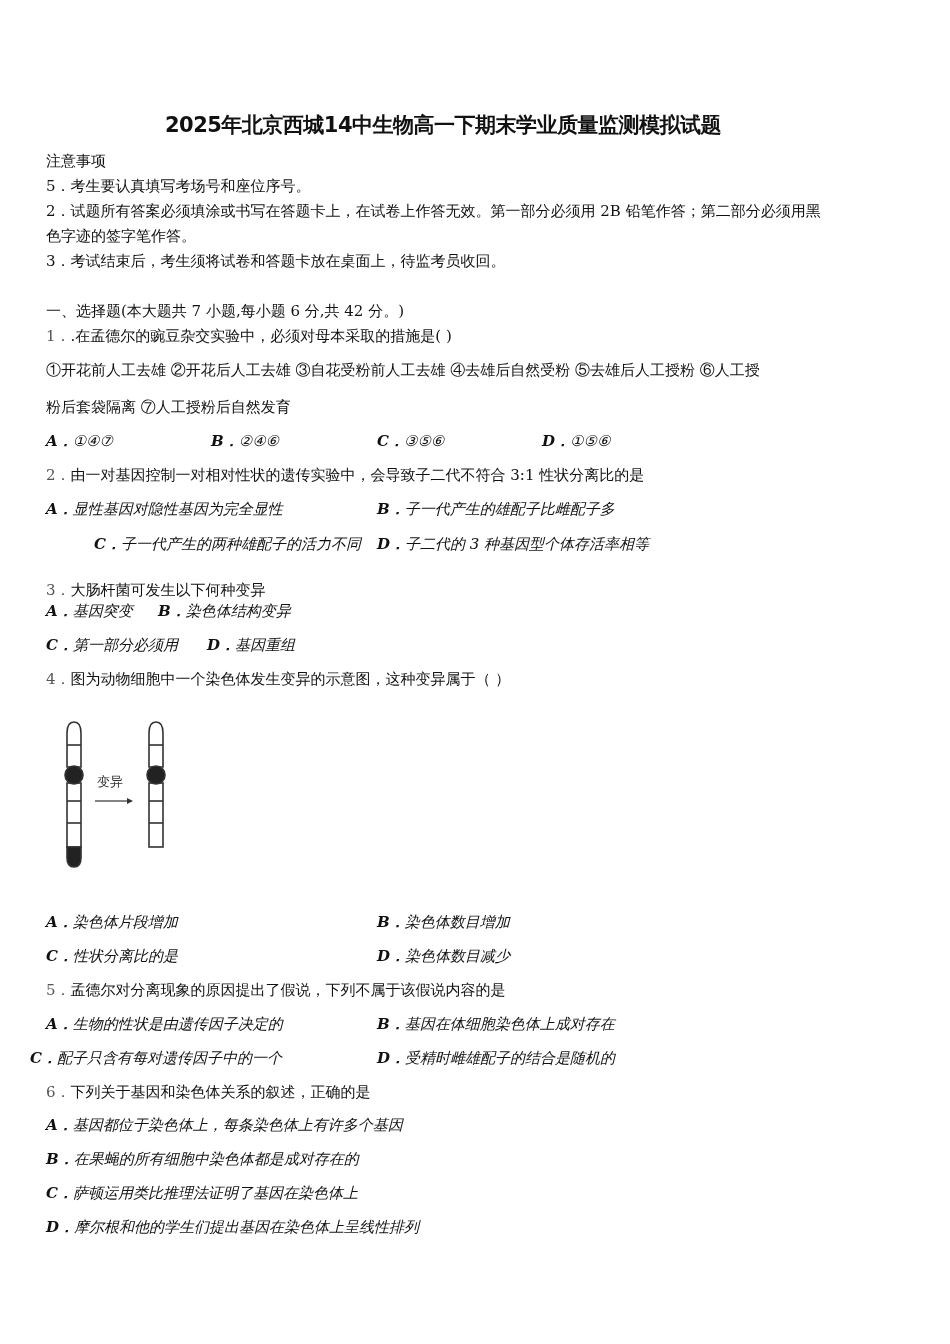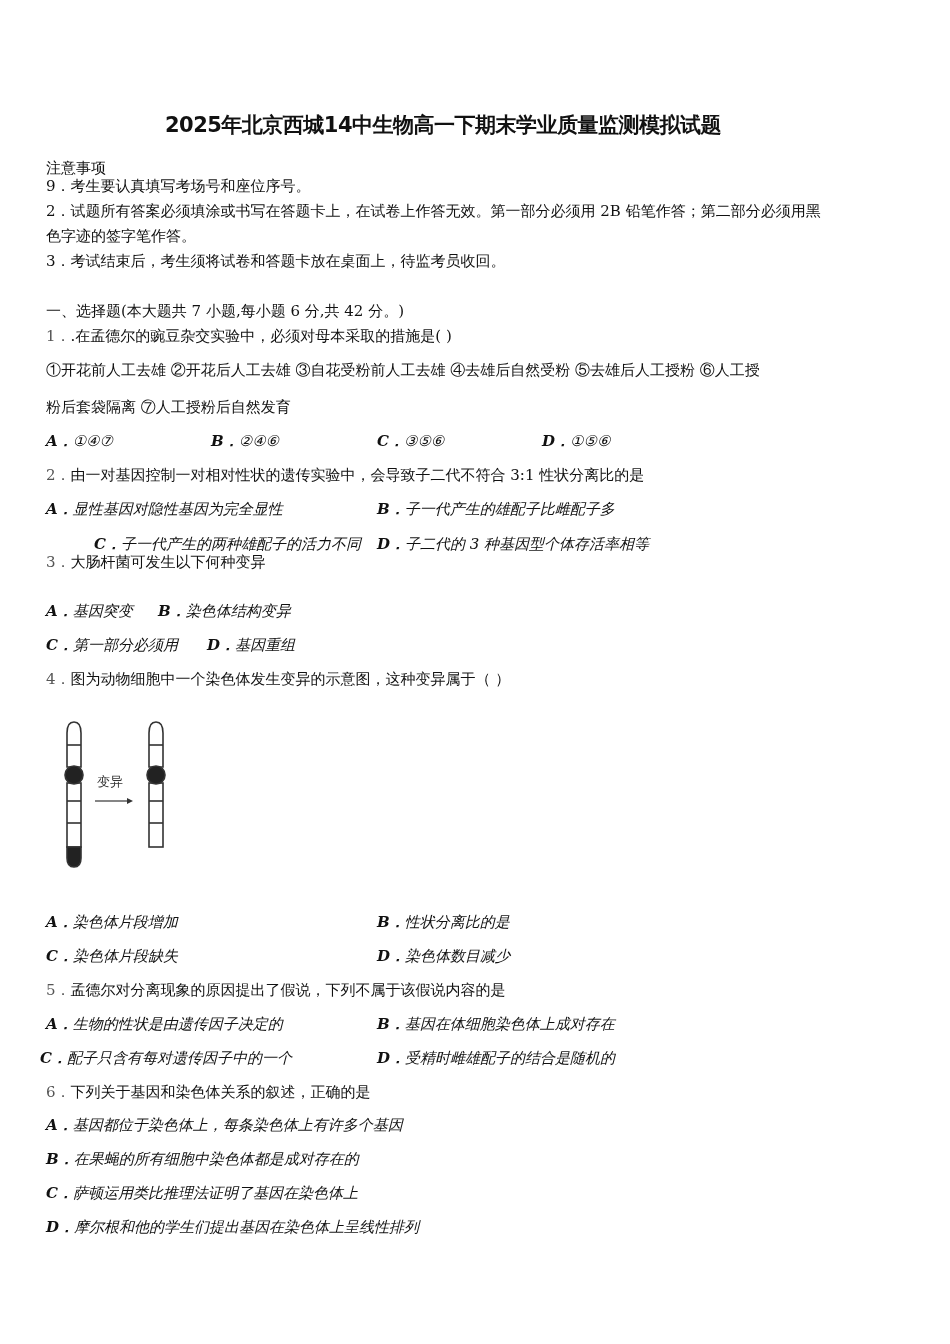--- a/index.html
+++ b/index.html
@@ -11,22 +11,22 @@
   .qnum { color:#555; }
   .opt { position:absolute; font-size:15px; white-space:nowrap; line-height:20px;font-style:italic; }
   .opt b, .line b { font-weight:bold; }
   .figure { position:absolute; left:55px; top:715px; width:130px; height:160px; }
 </style>
 </head>
 <body>
 
 <div class="title">2025年北京西城14中生物高一下期末学业质量监测模拟试题</div>
 
-<div class="line" style="top:158px;text-align:center;">注意事项</div>
-<div class="line" style="top:176px;">9．考生要认真填写考场号和座位序号。</div>
+<div class="line" style="top:151px;text-align:center;">注意事项</div>
+<div class="line" style="top:176px;">5．考生要认真填写考场号和座位序号。</div>
 <div class="line" style="top:201px;">2．试题所有答案必须填涂或书写在答题卡上，在试卷上作答无效。第一部分必须用 2B 铅笔作答；第二部分必须用黑</div>
 <div class="line" style="top:226px;">色字迹的签字笔作答。</div>
 <div class="line" style="top:251px;">3．考试结束后，考生须将试卷和答题卡放在桌面上，待监考员收回。</div>
 
 <div class="line" style="top:301px;">一、选择题(本大题共 7 小题,每小题 6 分,共 42 分。)</div>
 
 <div class="line" style="top:326px;">
   <span class="qnum">1．</span><span>.在孟德尔的豌豆杂交实验中，必须对母本采取的措施是(   )</span>
 </div>
 <div class="line" style="top:360px;">①开花前人工去雄  ②开花后人工去雄   ③自花受粉前人工去雄  ④去雄后自然受粉  ⑤去雄后人工授粉   ⑥人工授</div>
@@ -37,21 +37,21 @@
 <div class="opt" style="left:542px;top:431px;"><b>D．</b><span>①⑤⑥</span></div>
 
 <div class="line" style="top:465px;">
   <span class="qnum">2．</span><span>由一对基因控制一对相对性状的遗传实验中，会导致子二代不符合 3:1 性状分离比的是</span>
 </div>
 <div class="opt" style="left:46px;top:499px;"><b>A．</b><span>显性基因对隐性基因为完全显性</span></div>
 <div class="opt" style="left:377px;top:499px;"><b>B．</b><span>子一代产生的雄配子比雌配子多</span></div>
 <div class="opt" style="left:46px;top:534px;margin-left:48px;"><b>C．</b><span>子一代产生的两种雄配子的活力不同</span></div>
 <div class="opt" style="left:377px;top:534px;"><b>D．</b><span>子二代的 3 种基因型个体存活率相等</span></div>
 
-<div class="line" style="top:552px;">
+<div class="line" style="top:580px;">
   <span class="qnum">3．</span><span>大肠杆菌可发生以下何种变异</span>
 </div>
 <div class="opt" style="left:46px;top:601px;"><b>A．</b><span>基因突变</span></div>
 <div class="opt" style="left:158px;top:601px;"><b>B．</b><span>染色体结构变异</span></div>
 <div class="opt" style="left:46px;top:635px;"><b>C．</b><span>第一部分必须用</span></div>
 <div class="opt" style="left:207px;top:635px;"><b>D．</b><span>基因重组</span></div>
 
 <div class="line" style="top:669px;">
   <span class="qnum">4．</span><span>图为动物细胞中一个染色体发生变异的示意图，这种变异属于（   ）</span>
 </div>
@@ -78,30 +78,30 @@
       <line x1="94" y1="30" x2="108" y2="30"></line>
       <rect x="94" y="68" width="14" height="64"></rect>
       <line x1="94" y1="86" x2="108" y2="86"></line>
       <line x1="94" y1="108" x2="108" y2="108"></line>
       <circle cx="101" cy="60" r="9" fill="#222"></circle>
     </g>
   </svg>
 </div>
 
 <div class="opt" style="left:46px;top:912px;"><b>A．</b><span>染色体片段增加</span></div>
-<div class="opt" style="left:377px;top:912px;"><b>B．</b><span>性状分离比的是</span></div>
-<div class="opt" style="left:46px;top:946px;"><b>C．</b><span>染色体片段缺失</span></div>
+<div class="opt" style="left:377px;top:912px;"><b>B．</b><span>染色体数目增加</span></div>
+<div class="opt" style="left:46px;top:946px;"><b>C．</b><span>性状分离比的是</span></div>
 <div class="opt" style="left:377px;top:946px;"><b>D．</b><span>染色体数目减少</span></div>
 
 <div class="line" style="top:980px;">
   <span class="qnum">5．</span><span>孟德尔对分离现象的原因提出了假说，下列不属于该假说内容的是</span>
 </div>
 <div class="opt" style="left:46px;top:1014px;"><b>A．</b><span>生物的性状是由遗传因子决定的</span></div>
 <div class="opt" style="left:377px;top:1014px;"><b>B．</b><span>基因在体细胞染色体上成对存在</span></div>
-<div class="opt" style="left:40px;top:1048px;"><b>C．</b><span>配子只含有每对遗传因子中的一个</span></div>
+<div class="opt" style="left:30px;top:1048px;"><b>C．</b><span>配子只含有每对遗传因子中的一个</span></div>
 <div class="opt" style="left:377px;top:1048px;"><b>D．</b><span>受精时雌雄配子的结合是随机的</span></div>
 
 <div class="line" style="top:1082px;">
   <span class="qnum">6．</span><span>下列关于基因和染色体关系的叙述，正确的是</span>
 </div>
 <div class="opt" style="left:46px;top:1115px;"><b>A．</b><span>基因都位于染色体上，每条染色体上有许多个基因</span></div>
 <div class="opt" style="left:46px;top:1149px;"><b>B．</b><span>在果蝇的所有细胞中染色体都是成对存在的</span></div>
 <div class="opt" style="left:46px;top:1183px;"><b>C．</b><span>萨顿运用类比推理法证明了基因在染色体上</span></div>
 <div class="opt" style="left:46px;top:1217px;"><b>D．</b><span>摩尔根和他的学生们提出基因在染色体上呈线性排列</span></div>
 

